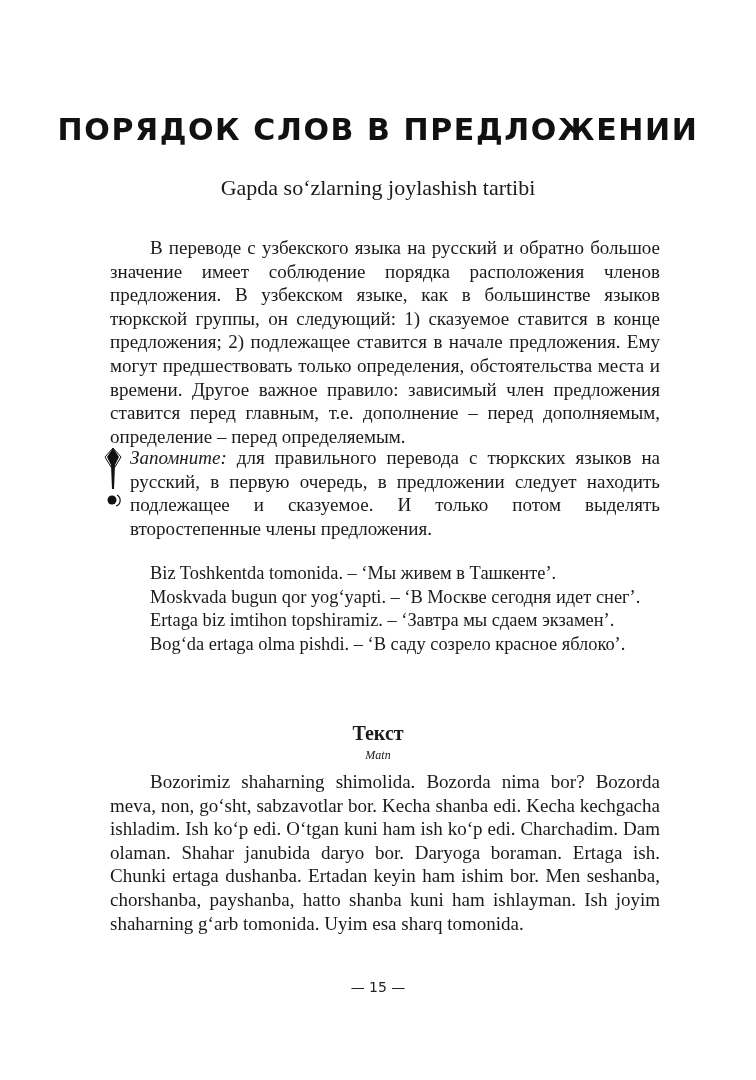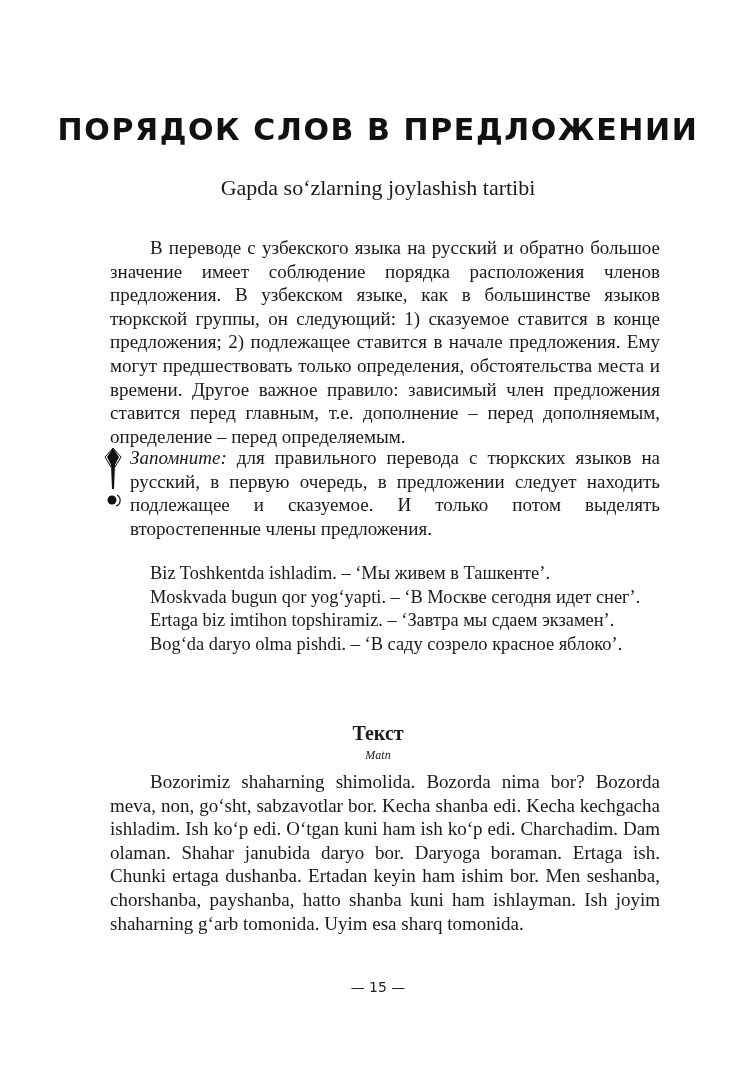--- a/index.html
+++ b/index.html
@@ -59,23 +59,23 @@
   <path d="M11 1 L17 10 L13 18 L12 42 L10 42 L9 18 L5 10 Z" fill="#111"></path>
   <path d="M11 1 L19 10 L13 20" fill="none" stroke="#111" stroke-width="1"></path>
   <path d="M11 1 L3 10 L9 20" fill="none" stroke="#111" stroke-width="1"></path>
   <circle cx="10" cy="53" r="4.5" fill="#111"></circle>
   <path d="M15 48 A6 6 0 0 1 14 59" fill="none" stroke="#111" stroke-width="1.2"></path>
 </svg>
 
 <p class="body-text note"><span class="note-label">Запомните:</span><span> для правильного перевода с тюркских языков на русский, в первую очередь, в предложении следует находить подлежащее и сказуемое. И только потом выделять второстепенные члены предложения.</span></p>
 
 <div class="examples">
-  <div>Biz Toshkentda ishladim. – ‘Мы живем в Ташкенте’.</div>
+  <div>Biz Toshkentda tomonida. – ‘Мы живем в Ташкенте’.</div>
   <div>Moskvada bugun qor yog‘yapti. – ‘В Москве сегодня идет снег’.</div>
   <div>Ertaga biz imtihon topshiramiz. – ‘Завтра мы сдаем экзамен’.</div>
-  <div>Bog‘da daryo olma pishdi. – ‘В саду созрело красное яблоко’.</div>
+  <div>Bog‘da ertaga olma pishdi. – ‘В саду созрело красное яблоко’.</div>
 </div>
 
 <div class="text-heading">Текст</div>
 <div class="text-subheading">Matn</div>
 <p class="body-text matn">Bozorimiz shaharning shimolida. Bozorda nima bor? Bozorda meva, non, go‘sht, sabzavotlar bor. Kecha shanba edi. Kecha kechgacha ishladim. Ish ko‘p edi. O‘tgan kuni ham ish ko‘p edi. Charchadim. Dam olaman. Shahar janubida daryo bor. Daryoga boraman. Ertaga ish. Chunki ertaga dushanba. Ertadan keyin ham ishim bor. Men seshanba, chorshanba, payshanba, hatto shanba kuni ham ishlayman. Ish joyim shaharning g‘arb tomonida. Uyim esa sharq tomonida.</p>
 
 <div class="page-number">— 15 —</div>
 
 </body></html>

